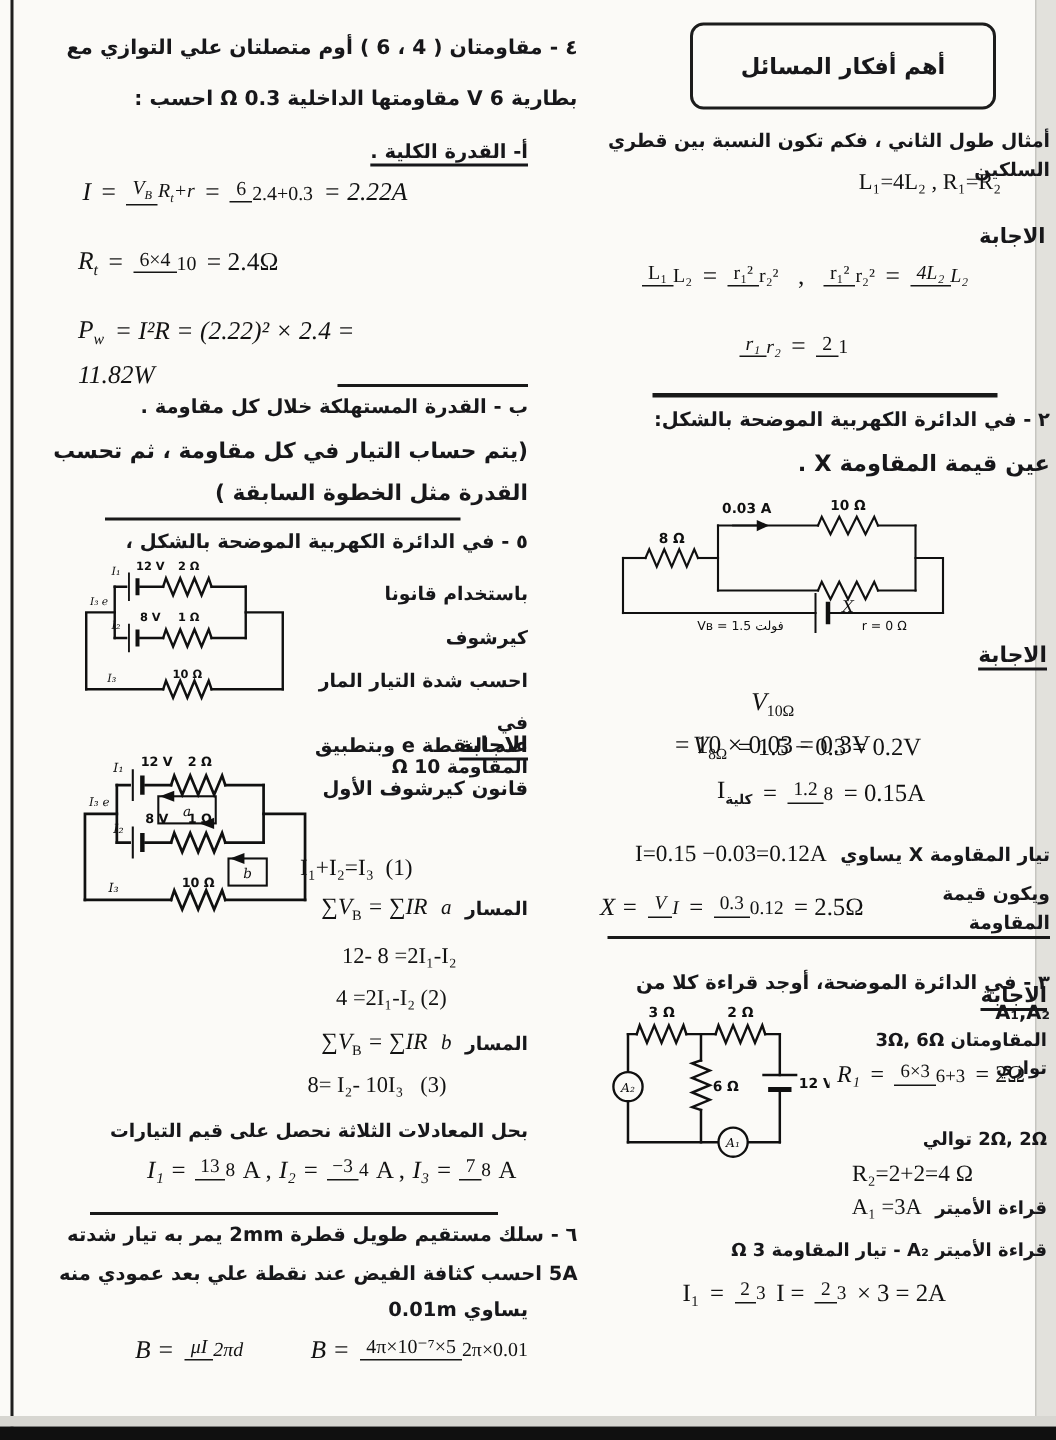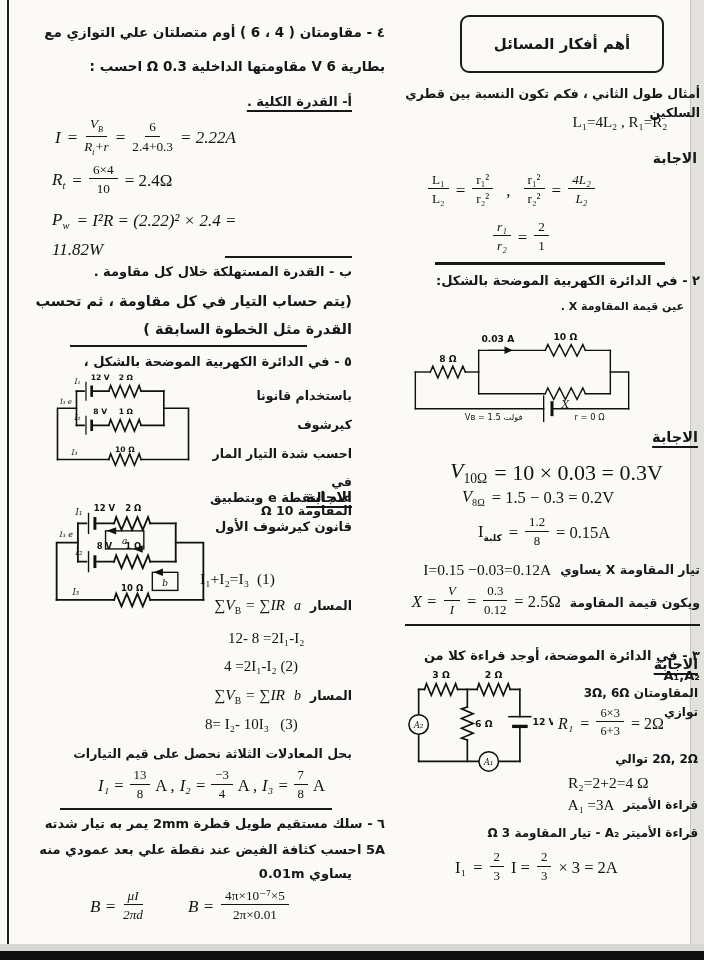--- a/index.html
+++ b/index.html
@@ -6,21 +6,21 @@
   .page{position:relative;width:704px;height:960px;background:#fbfaf7;overflow:hidden;
         font-family:"DejaVu Sans",sans-serif;color:#17171a;}
   .blk{position:absolute;}
   .ar{font-family:"DejaVu Sans",sans-serif;font-weight:bold;direction:rtl;text-align:right;
       color:#17171a;line-height:1.55;}
   .math{direction:ltr;unicode-bidi:isolate;font-family:"Liberation Serif","DejaVu Serif",serif;
         font-style:normal;color:#121212;white-space:nowrap;}
   .it{font-style:italic;}
   .mrow{display:flex;align-items:center;gap:7px;}
   .rtlrow{display:flex;direction:rtl;align-items:center;gap:9px;justify-content:flex-start;}
-  .frac{display:inline-flex;flex-direction:column;align-items:center;line-height:1.08;
+  .frac{display:inline-flex;flex-direction:row;align-items:center;line-height:1.08;
         vertical-align:middle;font-size:0.78em;transform:translateY(-1px);}
   .frac .tp{border-bottom:1.4px solid #151515;padding:0 4px 1px;}
   .frac .bt{padding-top:3px;}
   sub{font-size:0.62em;}
   .ul{text-decoration:underline;text-underline-offset:4px;text-decoration-thickness:1.6px;}
   .rule{position:absolute;background:#191919;}
   .ideabox{position:absolute;border:2.4px solid #1c1c1c;border-radius:9px;text-align:center;
            font-weight:bold;font-size:15px;padding:18px 0;direction:rtl;background:#fbfaf7;}
   svg{display:block;}
   svg text{font-family:"DejaVu Sans",sans-serif;fill:#101010;}
@@ -83,21 +83,21 @@
     <span>=</span>
     <span class="frac">
         <span class="tp">2</span>
         <span class="bt">1</span>
       </span>
   </div>
 
   <div class="rule" style="left:435px;top:262px;width:230px;height:2.5px;"></div>
 
   <div class="blk ar" style="left:396px;top:271px;width:304px;font-size:13px;">٢ - في الدائرة الكهربية الموضحة بالشكل:</div>
-  <div class="blk ar" style="left:380px;top:298px;width:304px;font-size:11px;">عين قيمة المقاومة X .</div>
+  <div class="blk ar" style="left:396px;top:298px;width:304px;font-size:15px;">عين قيمة المقاومة X .</div>
 
   <svg class="blk" style="left:402px;top:322px;" width="240" height="100" viewBox="0 0 288 120">
     <path class="wire" d="M16 60 V104"></path>
     <path class="wire" d="M16 60 H34"></path>
     <path class="wire" d="M34 60 l3,-7 l6,14 l6,-14 l6,14 l6,-14 l6,14 l6,-14 l3,7"></path>
     <path class="wire" d="M76 60 H92"></path>
     <path class="wire" d="M92 34 V86"></path>
     <path class="wire" d="M92 34 H172 M220 34 H250"></path>
     <path class="wire" d="M172 34 l3,-7 l7,14 l7,-14 l7,14 l7,-14 l7,14 l7,-14 l3,7"></path>
     <path class="wire thin" d="M104 34 H126"></path>
@@ -112,21 +112,21 @@
     <text x="55" y="48" text-anchor="middle" font-size="11" font-weight="bold">8 Ω</text>
     <text x="115" y="24" text-anchor="middle" font-size="11" font-weight="bold">0.03 A</text>
     <text x="196" y="22" text-anchor="middle" font-size="11" font-weight="bold">10 Ω</text>
     <text x="196" y="103" text-anchor="middle" font-size="13" class="ser">X</text>
     <text x="110" y="118" text-anchor="middle" font-size="10">Vʙ = 1.5 فولت</text>
     <text x="225" y="118" text-anchor="middle" font-size="10">r = 0 Ω</text>
   </svg>
 
   <div class="blk ar ul" style="left:620px;top:426px;width:78px;font-size:14.5px;">الاجابة</div>
 
-  <div class="blk mrow math" style="left:450px;top:458px;font-size:22px;">
+  <div class="blk mrow math" style="left:450px;top:458px;font-size:17px;flex-direction:column;">
     <span><span class="it">V</span><sub>10Ω</sub></span>
     <span>= 10 × 0.03 = 0.3V</span>
   </div>
   <div class="blk mrow math" style="left:462px;top:487px;font-size:16.5px;">
     <span><span class="it">V</span><sub>8Ω</sub></span>
     <span>= 1.5 − 0.3 = 0.2V</span>
   </div>
   <div class="blk mrow math" style="left:478px;top:517px;font-size:16.5px;">
     <span><span>I</span><sub class="ar" style="font-size:0.55em;">كلية</sub></span>
     <span>=</span>

